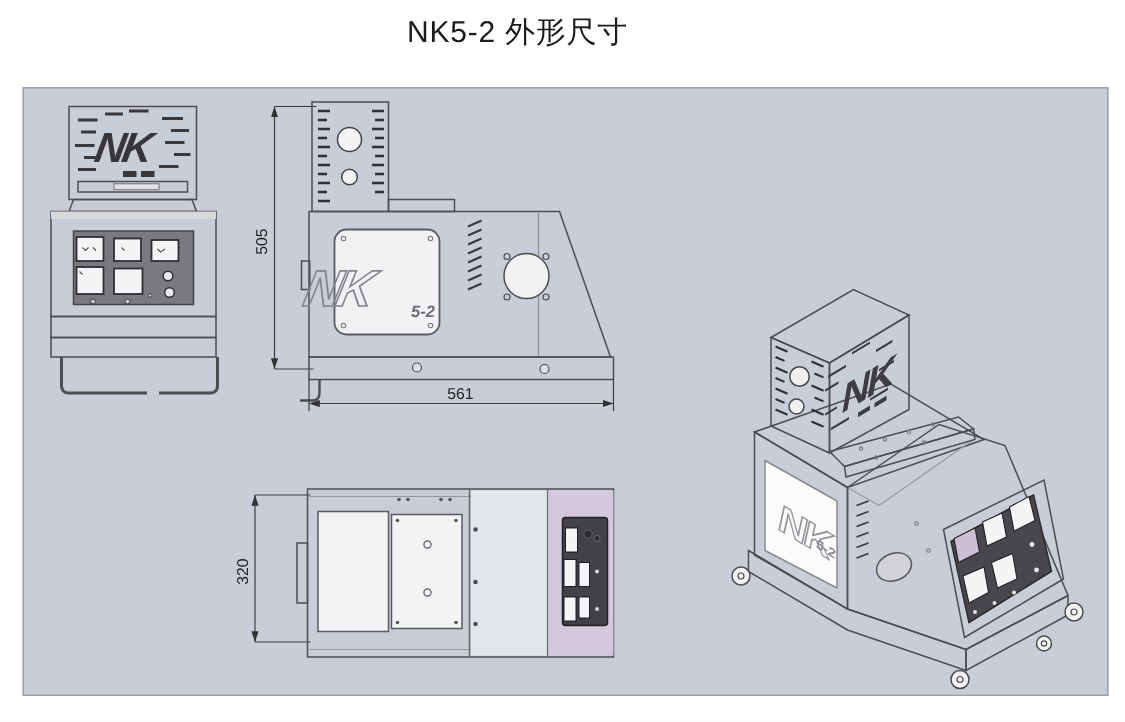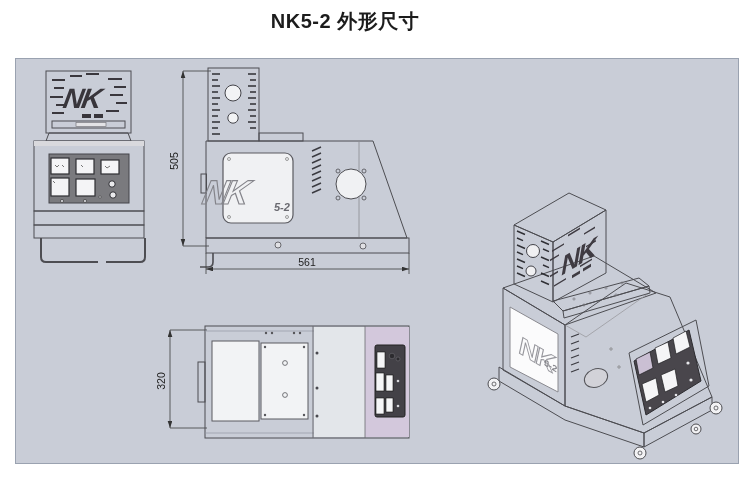--- a/index.html
+++ b/index.html
@@ -1,19 +1,19 @@
 <!DOCTYPE html>
 <html><head>
 <meta charset="utf-8">
 <style>
   html,body{margin:0;padding:0;background:#ffffff;}
   .page{position:relative;width:750px;height:481px;background:#ffffff;overflow:hidden;
         font-family:"Liberation Sans","DejaVu Sans",sans-serif;}
   .title{position:absolute;top:8px;left:0;width:690px;text-align:center;
-         font-size:20px;font-weight:700;color:#1c1c1c;letter-spacing:.5px;}
+         font-size:20px;font-weight:400;color:#1c1c1c;letter-spacing:.5px;}
   .canvas{position:absolute;left:15px;top:58px;width:722px;height:404px;
           background:#c9cdd7;border:1px solid #9aa2b0;}
   svg{position:absolute;overflow:visible;}
   svg text{font-family:"Liberation Sans","DejaVu Sans",sans-serif;}
   .dim{font-size:10.5px;fill:#222;}
   .dimline{stroke:#3c3c3c;stroke-width:.8;fill:none;}
   .ol{stroke:#4d4d52;stroke-width:1;fill:none;}
 </style>
 </head>
 <body>

